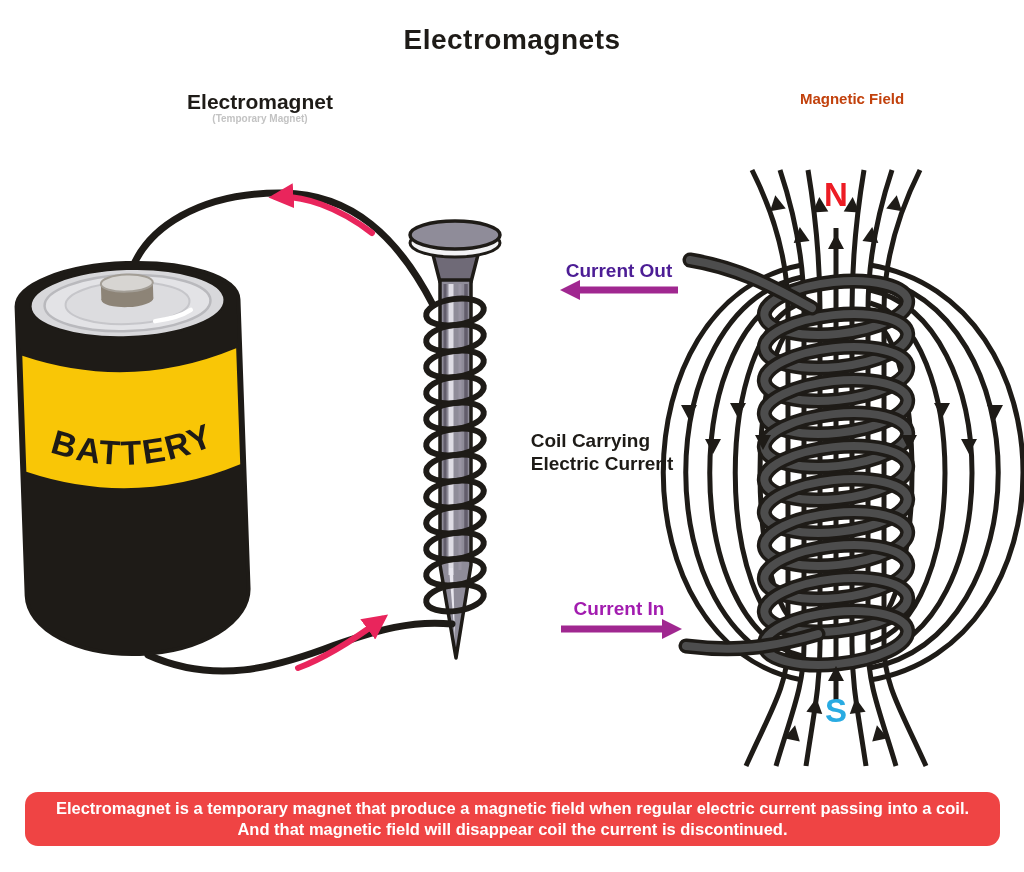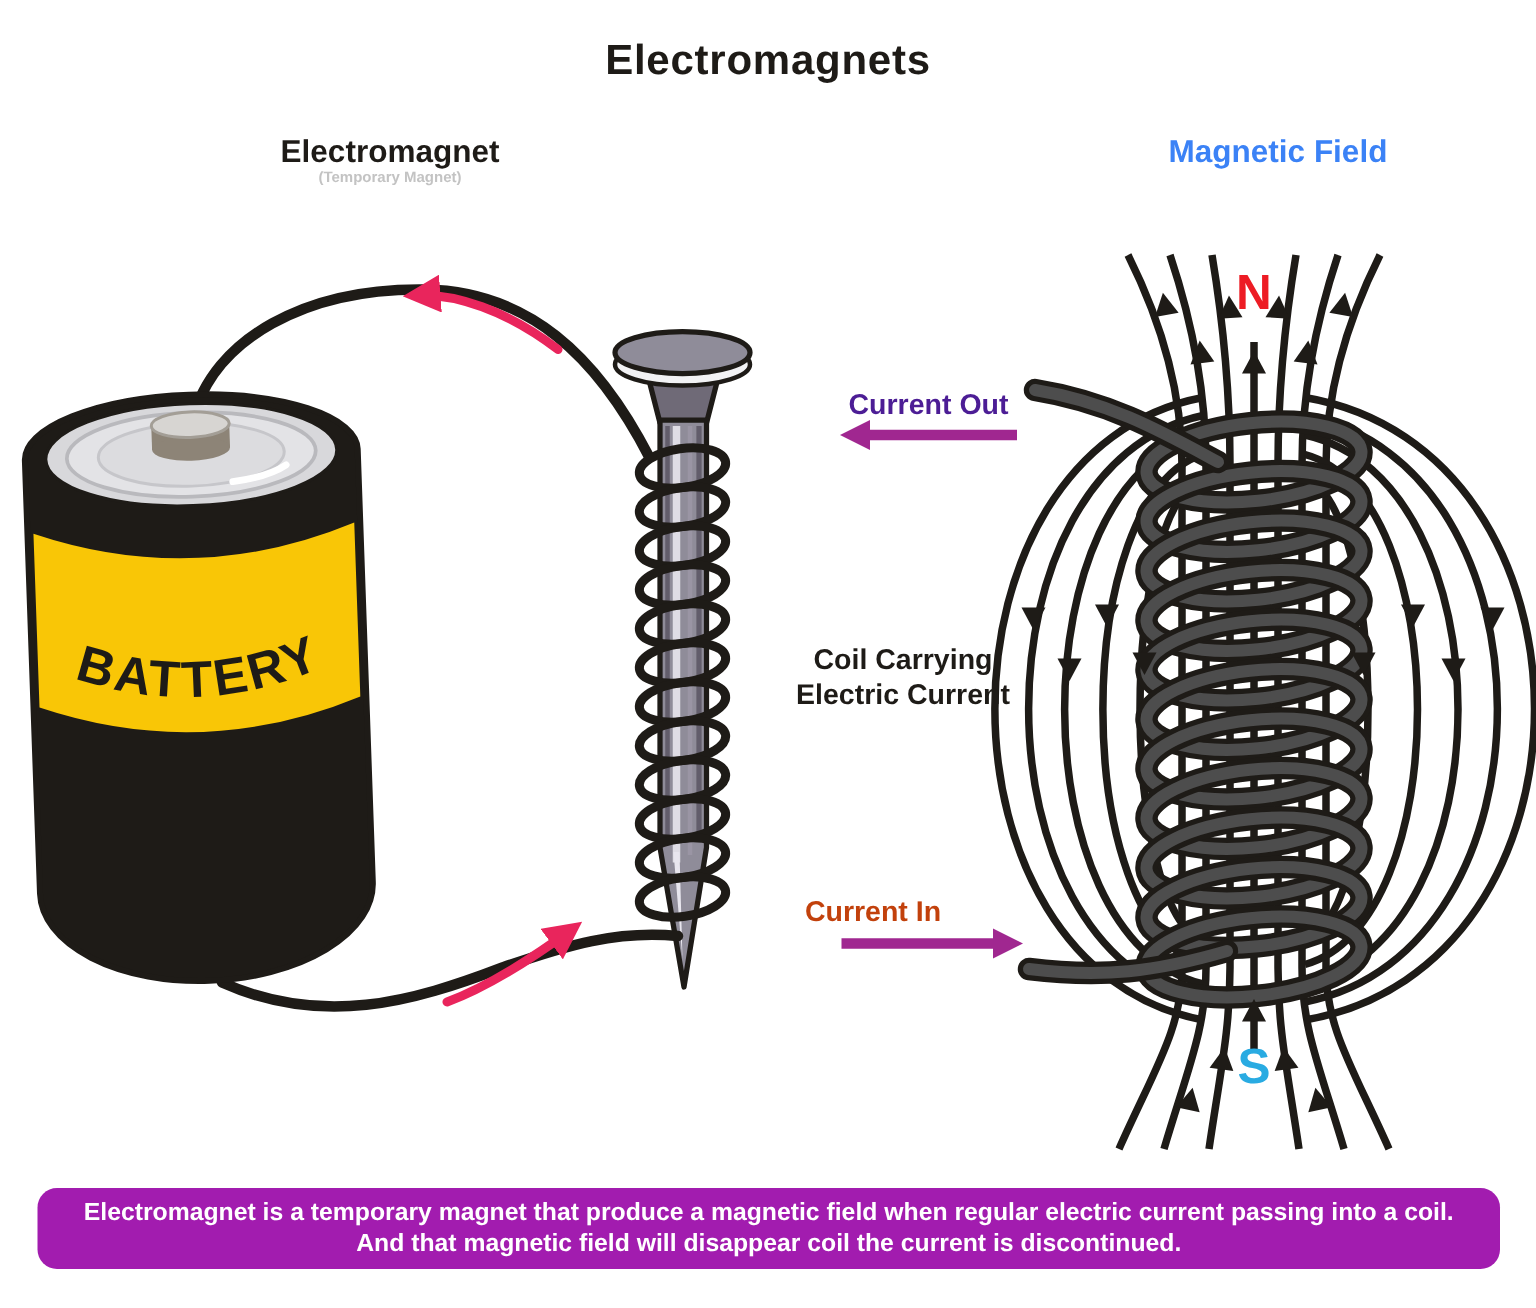--- a/index.html
+++ b/index.html
@@ -1,31 +1,31 @@
 <!DOCTYPE html>
 <html><head>
 <meta charset="utf-8">
 <style>
   html,body{margin:0;padding:0;background:#fff;}
   .canvas{position:relative;width:1024px;height:872px;background:#ffffff;
           font-family:"Liberation Sans",sans-serif;overflow:hidden;}
   .canvas svg{position:absolute;left:0;top:0;z-index:1;}
   .lbl{position:absolute;z-index:2;white-space:nowrap;}
-  .center{transform:translateX(-50%);text-align:center;}
+  .center{transform:translateX(-50%);}
   .title{top:24px;left:512px;font-size:28px;font-weight:bold;color:#1e1b17;letter-spacing:.5px;}
   .h-left{top:90px;left:260px;font-size:21px;font-weight:bold;color:#1e1b17;}
   .sub-left{top:113px;left:260px;font-size:10px;font-weight:bold;color:#c3c3c3;}
-  .h-right{top:90px;left:852px;font-size:21px;font-weight:bold;color:#3b82f6;}
+  .h-right{top:90px;left:852px;font-size:15px;font-weight:bold;color:#c2410c;}
   .coil-lbl{top:429px;left:602px;font-size:19px;font-weight:bold;color:#1e1b17;line-height:23px;}
   .cur-out{top:260px;left:619px;font-size:19px;font-weight:bold;color:#4c1d95;}
-  .cur-in{top:598px;left:582px;font-size:19px;font-weight:bold;color:#c2410c;}
+  .cur-in{top:598px;left:619px;font-size:19px;font-weight:bold;color:#a21caf;}
   .npole{top:176px;left:836px;font-size:33px;font-weight:bold;color:#ed1c24;}
   .spole{top:692px;left:836px;font-size:33px;font-weight:bold;color:#29abe2;}
   .caption{position:absolute;z-index:2;left:25px;top:792px;width:975px;height:54px;
-           background:#a21caf;border-radius:13px;display:flex;flex-direction:column;
+           background:#ef4444;border-radius:13px;display:flex;flex-direction:column;
            justify-content:center;align-items:center;}
   .caption div{color:#ffffff;font-size:16.5px;font-weight:bold;line-height:21px;white-space:nowrap;}
 </style>
 </head>
 <body>
 
 <div class="canvas">
 
 <svg width="1024" height="872" viewBox="0 0 1024 872">
   <defs>

